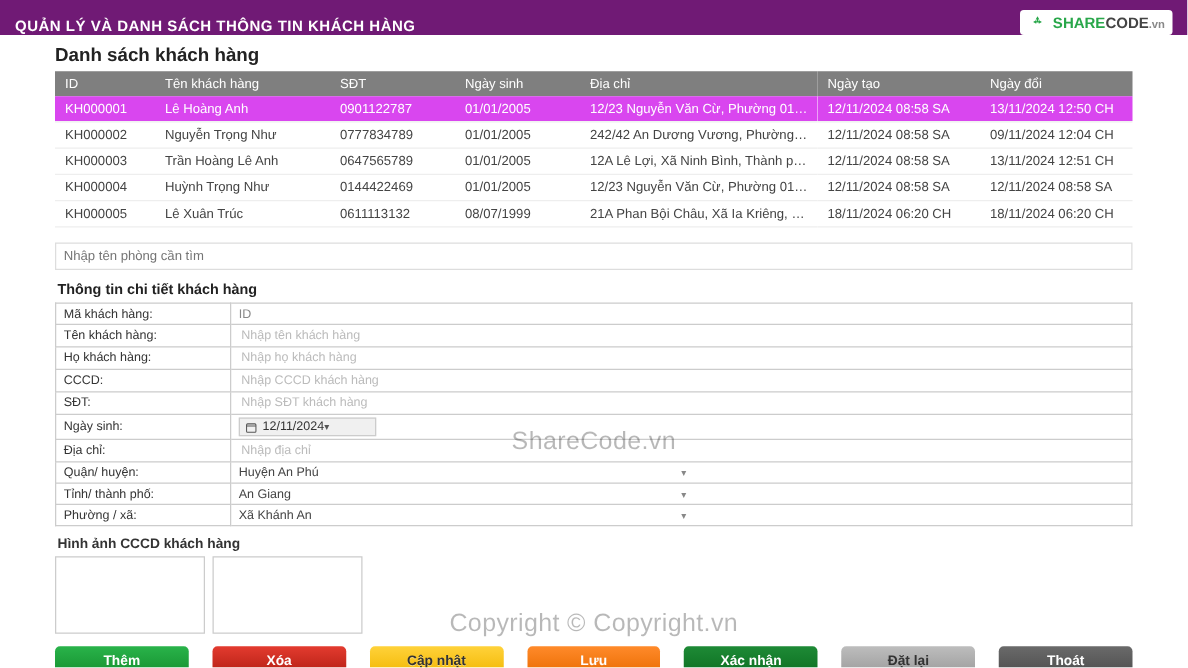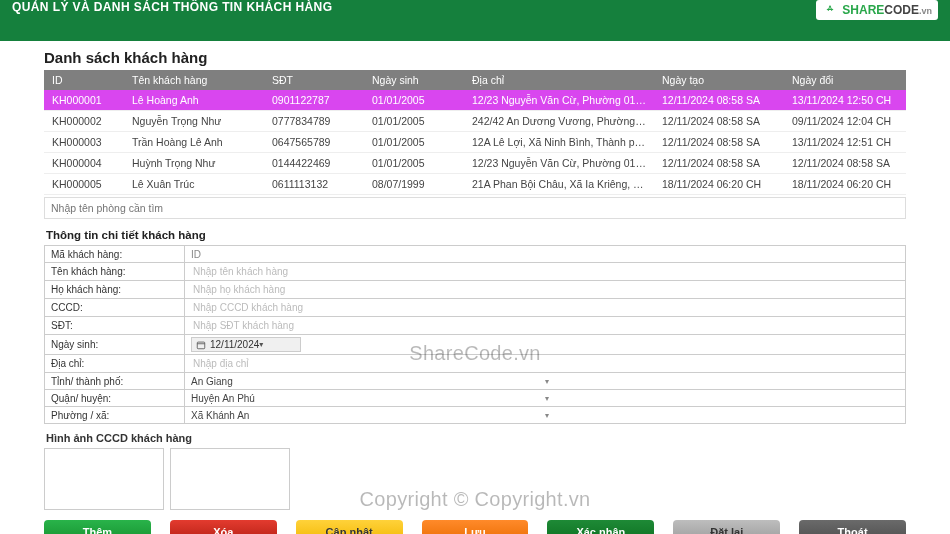--- a/index.html
+++ b/index.html
@@ -1,36 +1,36 @@
 <!DOCTYPE html>
 <html><head>
 <meta charset="utf-8">
 <style>
   * { box-sizing: border-box; margin: 0; padding: 0; }
   body { font-family: "Segoe UI", Arial, sans-serif; font-size: 11px; background: #fff; color: #333; width: 950px; height: 534px; overflow: hidden; position: relative; }
-  .header { background: #15803d; color: #fff; height: 41px; display: flex; align-items: flex-start; justify-content: space-between; padding: 0 12px; }
+  .header { background: #701a75; color: #fff; height: 28px; display: flex; align-items: flex-end; justify-content: space-between; padding: 0 12px; }
   .header-title { font-size: 12px; font-weight: 600; letter-spacing: 0.4px; }
   .logo-icon { width: 16px; height: 16px; border-radius: 50%; background: #fff; display: inline-flex; align-items: center; justify-content: center; }
   .logo-icon svg { width: 12px; height: 12px; }
   .logo-text { font-weight: 700; font-size: 12px; }
   .logo-text .s1 { color: #29a74a; }
   .logo-text .s2 { color: #444; }
   .logo-text .s3 { color: #888; font-size: 9px; }
   .logo-wrap { background: #fff; padding: 2px 6px; border-radius: 3px; display: flex; align-items: center; gap: 4px; }
 
   .content { padding: 6px 44px 0 44px; height: calc(534px - 28px); overflow: hidden; }
   .page-title { font-size: 15px; font-weight: 700; color: #222; margin: 2px 0 4px 0; }
 
   table.grid { width: 100%; border-collapse: collapse; }
   table.grid thead th { background: #7f7f7f; color: #fff; text-align: left; font-weight: 400; padding: 4px 8px; font-size: 10.5px; }
   table.grid tbody td { padding: 4px 8px; font-size: 10.5px; border-bottom: 1px solid #eee; color: #444; white-space: nowrap; overflow: hidden; text-overflow: ellipsis; }
   table.grid tbody tr.selected td { background: #d946ef; color: #fff; }
   table.grid { table-layout: fixed; }
 
-  .room-input { width: 100%; border: 1px solid #ddd; padding: 4px 6px; margin-top: 2px; font-size: 10.5px; color: #999; outline: none; }
+  .room-input { width: 100%; border: 1px solid #ddd; padding: 4px 6px; margin-top: 12px; font-size: 10.5px; color: #999; outline: none; }
 
   .section-title { font-size: 11.5px; font-weight: 700; margin: 10px 0 4px 2px; color: #222; }
 
   .detail-table { width: 100%; border: 1px solid #ccc; border-collapse: collapse; }
   .detail-table td { border: 1px solid #ccc; padding: 2px 6px; font-size: 10px; vertical-align: middle; height: 17px; }
   .detail-table td.lbl { width: 140px; background: #fff; color: #333; }
   .detail-table td.val input, .detail-table td.val select { width: 100%; border: none; outline: none; font-size: 10px; padding: 1px 2px; color: #666; background: transparent; }
   .detail-table td.val input::placeholder { color: #bbb; }
   .detail-table td.val .readonly { color: #888; }
   .date-wrap { display: flex; align-items: center; background: #f0f0f0; width: 110px; border: 1px solid #ccc; padding: 0 4px; height: 15px; }
@@ -186,33 +186,33 @@
             <span>12/11/2024</span>
             <span class="chev">▾</span>
           </div>
         </td>
         </tr>
     <tr>
           <td class="lbl">Địa chỉ:</td>
         <td class="val"><input placeholder="Nhập địa chỉ" style=""></td>
         </tr>
     <tr>
-          <td class="lbl">Tỉnh/ thành phố:</td>
+          <td class="lbl">Quận/ huyện:</td>
         <td class="val">
             <div class="sel-row">
-              <span>An Giang</span>
+              <span>Huyện An Phú</span>
               <span class="chev">▾</span>
             </div>
           </td>
         </tr>
     <tr>
-          <td class="lbl">Quận/ huyện:</td>
+          <td class="lbl">Tỉnh/ thành phố:</td>
         <td class="val">
             <div class="sel-row">
-              <span>Huyện An Phú</span>
+              <span>An Giang</span>
               <span class="chev">▾</span>
             </div>
           </td>
         </tr>
     <tr>
           <td class="lbl">Phường / xã:</td>
         <td class="val">
             <div class="sel-row">
               <span>Xã Khánh An</span>
               <span class="chev">▾</span>

